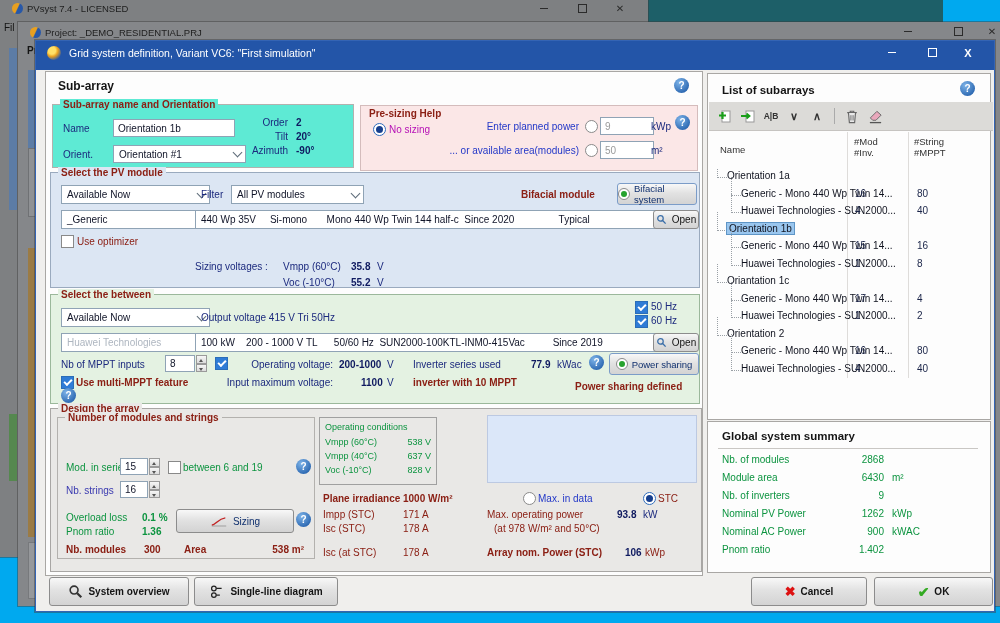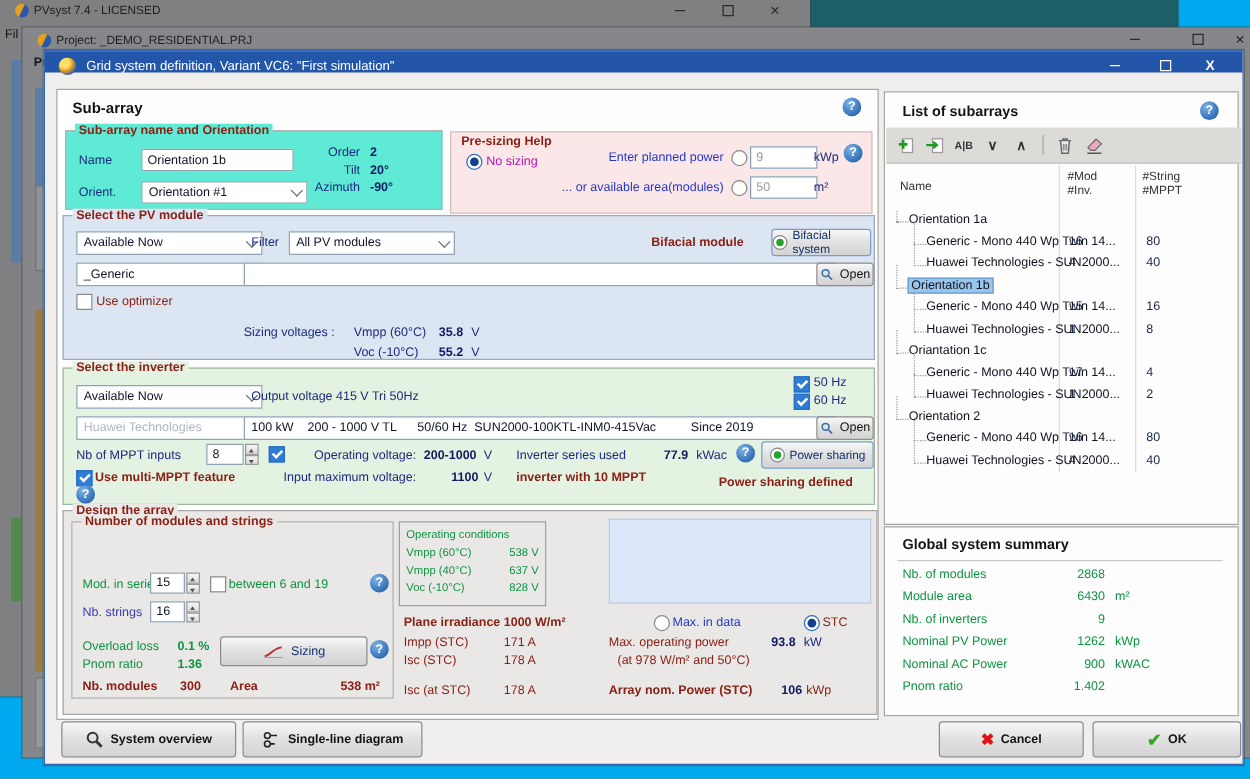--- a/index.html
+++ b/index.html
@@ -12,21 +12,21 @@
   .navy{color:#1c2a7e}.navyb{color:#0f1a60;font-weight:bold}
   .mar{color:#8b2015}.marb{color:#8b2015;font-weight:bold}
   .grn{color:#0d9440}.grnb{color:#0d9440;font-weight:bold}
   .blu{color:#2338c8}.mag{color:#b611b6}.ind{color:#3a3ab0}
   .blk{color:#141414}
   .win{position:absolute;box-shadow:0 0 0 1px rgba(60,60,60,.45)}
   .wtitle{position:absolute;white-space:nowrap;font-size:9.5px;color:#1e1e1e}
   .wbtn{position:absolute;width:16px;height:13px;display:flex;align-items:center;justify-content:center;color:#2b2b2b;font-size:10px}
   .mline{width:8px;border-top:1px solid #2b2b2b}
   .msq{width:7px;height:7px;border:1px solid #2b2b2b}
-  .dlg-titlebar{position:absolute;left:0;top:0;right:0;height:17px;background:#2355a8}
+  .dlg-titlebar{position:absolute;left:0;top:0;right:0;height:29px;background:#2355a8}
   .dlg-titlebar .wbtn{color:#fff;height:15px;top:4px}
   .dlg-titlebar .mline{border-color:#fff}
   .dlg-titlebar .msq{border-color:#fff}
   .panel{position:absolute;background:#fdfdfd;border:1px solid #a9a7a4}
   .grp{position:absolute;border:1px solid #b3b1ae}
   .gl{position:absolute;top:-6px;left:7px;padding:0 3px;font-weight:bold;font-size:10px;line-height:11px;color:#8b2015;background:inherit}
   .combo{position:absolute;background:#fff;border:1px solid #8fa3b5;display:flex;align-items:center;padding:0 14px 0 5px;white-space:pre;overflow:hidden;color:#101428;font-size:10px}
   .combo .chev{position:absolute;right:4px;top:50%;width:6px;height:6px;border-right:1.4px solid #5d6b78;border-bottom:1.4px solid #5d6b78;transform:translateY(-72%) rotate(45deg)}
   .combo.faded{color:#aeb6c0}
   .field{position:absolute;background:#fff;border:1px solid #8fa3b5;display:flex;align-items:center;padding:0 4px;color:#101428;font-size:10px;overflow:hidden}
@@ -160,41 +160,41 @@
         <span class="gl">Select the PV module</span>
         <div class="combo" style="left:10px;top:12px;width:128px;height:17px"><span>Available Now</span><span class="chev"></span></div>
         <span class="t navy" style="left:150px;top:16px">Filter</span>
         <div class="combo" style="left:180px;top:12px;width:112px;height:17px"><span>All PV modules</span><span class="chev"></span></div>
         <span class="t marb" style="left:470px;top:16px">Bifacial module</span>
         <div class="btn tgl" style="left:566px;top:10px;width:78px;height:20px">
             <span class="rdi"></span>
             <span>Bifacial system</span>
           </div>
         <div class="combo" style="left:10px;top:37px;width:128px;height:17px"><span>_Generic</span><span class="chev"></span></div>
-        <div class="combo" style="left:144px;top:37px;width:452px;height:17px"><span class="chev"></span></div>
+        <div class="combo" style="left:144px;top:37px;width:452px;height:17px"><span style="white-space:pre">440 Wp 35V     Si-mono       Mono 440 Wp Twin 144 half-c  Since 2020                Typical</span><span class="chev"></span></div>
         <div class="btn" style="left:602px;top:37px;width:44px;height:17px">
             <svg width="11" height="11" viewBox="0 0 16 16">
               <circle cx="6.5" cy="6.5" r="4" fill="none" stroke="#3a6ea8" stroke-width="1.8"></circle>
               <line x1="9.6" y1="9.6" x2="14" y2="14" stroke="#3a6ea8" stroke-width="2"></line>
             </svg>
             <span>Open</span>
           </div>
         <span class="cb" style="left:10px;top:62px"></span>
         <span class="t mar" style="left:26px;top:63px">Use optimizer</span>
         <span class="t navy" style="left:144px;top:88px">Sizing voltages :</span>
         <span class="t navy" style="left:232px;top:88px">Vmpp (60°C)</span>
         <span class="t navyb" style="left:300px;top:88px">35.8</span>
         <span class="t navy" style="left:326px;top:88px">V</span>
         <span class="t navy" style="left:232px;top:104px">Voc (-10°C)</span>
         <span class="t navyb" style="left:300px;top:104px">55.2</span>
         <span class="t navy" style="left:326px;top:104px">V</span>
       </div>
 
       <div class="grp" style="left:4px;top:222px;width:648px;height:108px;background:#e4f2e2;border-color:#9bb89b">
-        <span class="gl">Select the inverter</span>
+        <span class="gl">Select the between</span>
         <span class="cb on" style="left:584px;top:6px"></span>
         <span class="t navy" style="left:600px;top:6px">50 Hz</span>
         <span class="cb on" style="left:584px;top:20px"></span>
         <span class="t navy" style="left:600px;top:20px">60 Hz</span>
         <div class="combo" style="left:10px;top:13px;width:128px;height:17px"><span>Available Now</span><span class="chev"></span></div>
         <span class="t navy" style="left:150px;top:17px">Output voltage 415 V Tri 50Hz</span>
         <div class="combo faded" style="left:10px;top:38px;width:128px;height:17px"><span>Huawei Technologies</span><span class="chev"></span></div>
         <div class="combo" style="left:144px;top:38px;width:452px;height:17px"><span style="white-space:pre">100 kW    200 - 1000 V TL      50/60 Hz  SUN2000-100KTL-INM0-415Vac          Since 2019</span><span class="chev"></span></div>
         <div class="btn" style="left:602px;top:38px;width:44px;height:17px">
             <svg width="11" height="11" viewBox="0 0 16 16">

